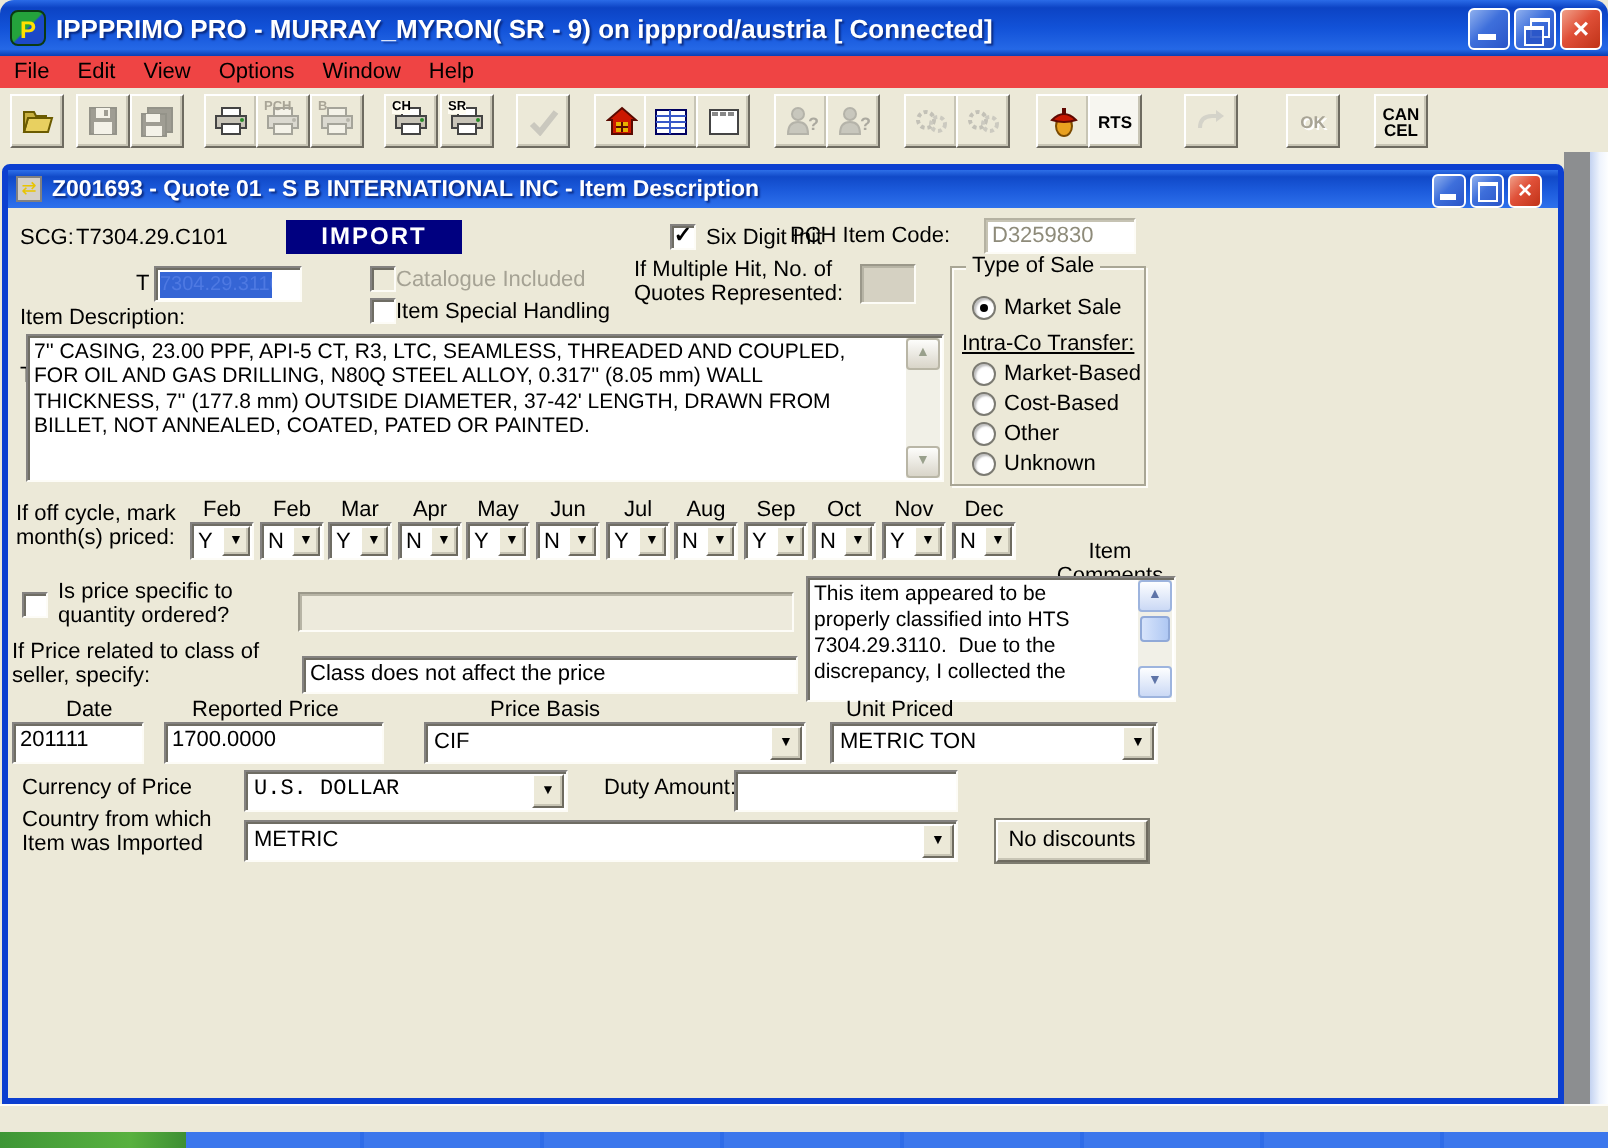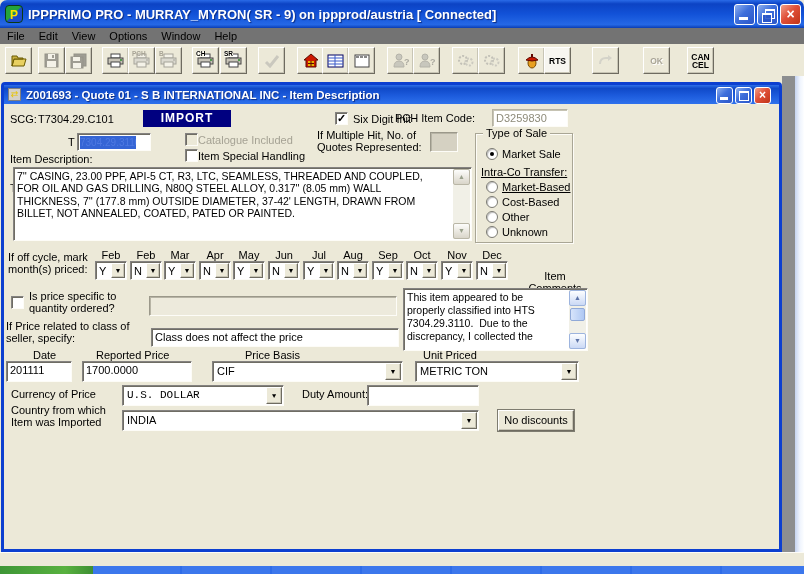--- a/index.html
+++ b/index.html
@@ -22,21 +22,21 @@
     background:linear-gradient(135deg,#8FB0EE 0%,#3E6FDB 45%,#2A55C8 100%);
     position:relative;color:#fff;}
   .xpb.close{background:linear-gradient(135deg,#F0A089 0%,#E05038 45%,#C03318 100%);}
   .g-min{position:absolute;left:4px;bottom:4px;width:9px;height:3px;background:#fff;}
   .g-restore1{position:absolute;left:7px;top:4px;width:8px;height:7px;border:1px solid #fff;border-top-width:2px;}
   .g-restore2{position:absolute;left:4px;top:8px;width:8px;height:7px;border:1px solid #fff;border-top-width:2px;background:rgba(42,85,200,.9);}
   .g-max{position:absolute;left:4px;top:4px;width:10px;height:9px;border:1px solid #fff;border-top-width:2px;}
   .g-x{position:absolute;width:100%;text-align:center;top:0;line-height:19px;font-size:14px;font-weight:bold;}
 
   
-  .menubar{position:absolute;left:0;top:28px;width:804px;height:16px;background:#737373;display:flex;align-items:center;}
+  .menubar{position:absolute;left:0;top:28px;width:804px;height:16px;background:#ef4444;display:flex;align-items:center;}
   .menu-item{padding:0 7px;}
   .toolbar{position:absolute;left:0;top:44px;width:804px;height:32px;background:#ECE9D8;}
   .tbtn{position:absolute;top:3px;width:27px;height:27px;box-sizing:border-box;
     background:#ECE9D8;border:1px solid;border-color:#FFF #6E6B60 #6E6B60 #FFF;
     box-shadow:inset -1px -1px 0 #C8C5B5;display:flex;align-items:center;justify-content:center;position:absolute;}
   .tbtn .ovl{position:absolute;left:3px;top:3px;font-size:6.5px;font-weight:bold;line-height:6px;background:#FFFDF2;color:#000;padding:0;}
   .tbtn.disabled .icon{filter:grayscale(1) opacity(.42);}
   .tbtn.disabled .ovl{color:#A8A496;background:transparent;}
   .tlabel{font-size:8.5px;font-weight:bold;line-height:8px;text-align:center;white-space:pre-line;}
   .tbtn.disabled .tlabel{color:#A8A496;text-shadow:1px 1px 0 #fff;}
@@ -340,21 +340,21 @@
 Quotes Represented:</div>
       <div class="abs sunken-dis" style="left:426px;top:28px;width:28px;height:20px;background:#D5D1C2;"></div>
 
       <div class="abs group" style="left:471px;top:29px;width:98px;height:110px;">
         <div class="legend nw">Type of Sale</div>
         <div class="abs radio sel" style="left:10px;top:14px;"></div>
         <div class="abs nw" style="left:26px;top:14px;">Market Sale</div>
         <div class="abs nw" style="left:5px;top:32px;text-decoration:underline;">Intra-Co Transfer:</div>
         <div id="intra-options">
             <div class="abs radio" style="left: 10px; top: 47px;"></div>
-            <div class="abs nw" style="left: 26px; top: 47px; text-decoration: underline;">Market-Based</div>
+            <div class="abs nw" style="left: 26px; top: 47px;">Market-Based</div>
             <div class="abs radio" style="left: 10px; top: 62px;"></div>
             <div class="abs nw" style="left: 26px; top: 62px;">Cost-Based</div>
             <div class="abs radio" style="left: 10px; top: 77px;"></div>
             <div class="abs nw" style="left: 26px; top: 77px;">Other</div>
             <div class="abs radio" style="left: 10px; top: 92px;"></div>
             <div class="abs nw" style="left: 26px; top: 92px;">Unknown</div>
           </div>
       </div>
 
       <div class="abs nw" style="left:6px;top:49px;">Item Description:</div>
@@ -486,21 +486,21 @@
         <div class="dd-btn">▼</div>
         </div>
       <div class="abs nw" style="left:298px;top:284px;">Duty Amount:</div>
       <div class="abs sunken" style="left:363px;top:281px;width:112px;height:21px;">
         <div class="field-text"></div>
         </div>
 
       <div class="abs ml" style="left:7px;top:300px;">Country from which
 Item was Imported</div>
       <div class="abs sunken combo" style="left:118px;top:306px;width:357px;height:21px;">
-        <div class="cval">INDIA</div>
+        <div class="cval">METRIC</div>
         <div class="dd-btn">▼</div>
         </div>
       <div class="abs btn" style="left:494px;top:306px;width:76px;height:21px;">No discounts</div>
 
     </div>
   </div>
 
   <div class="statusbar"></div>
   <div class="taskbar">
     <div class="start"></div>

